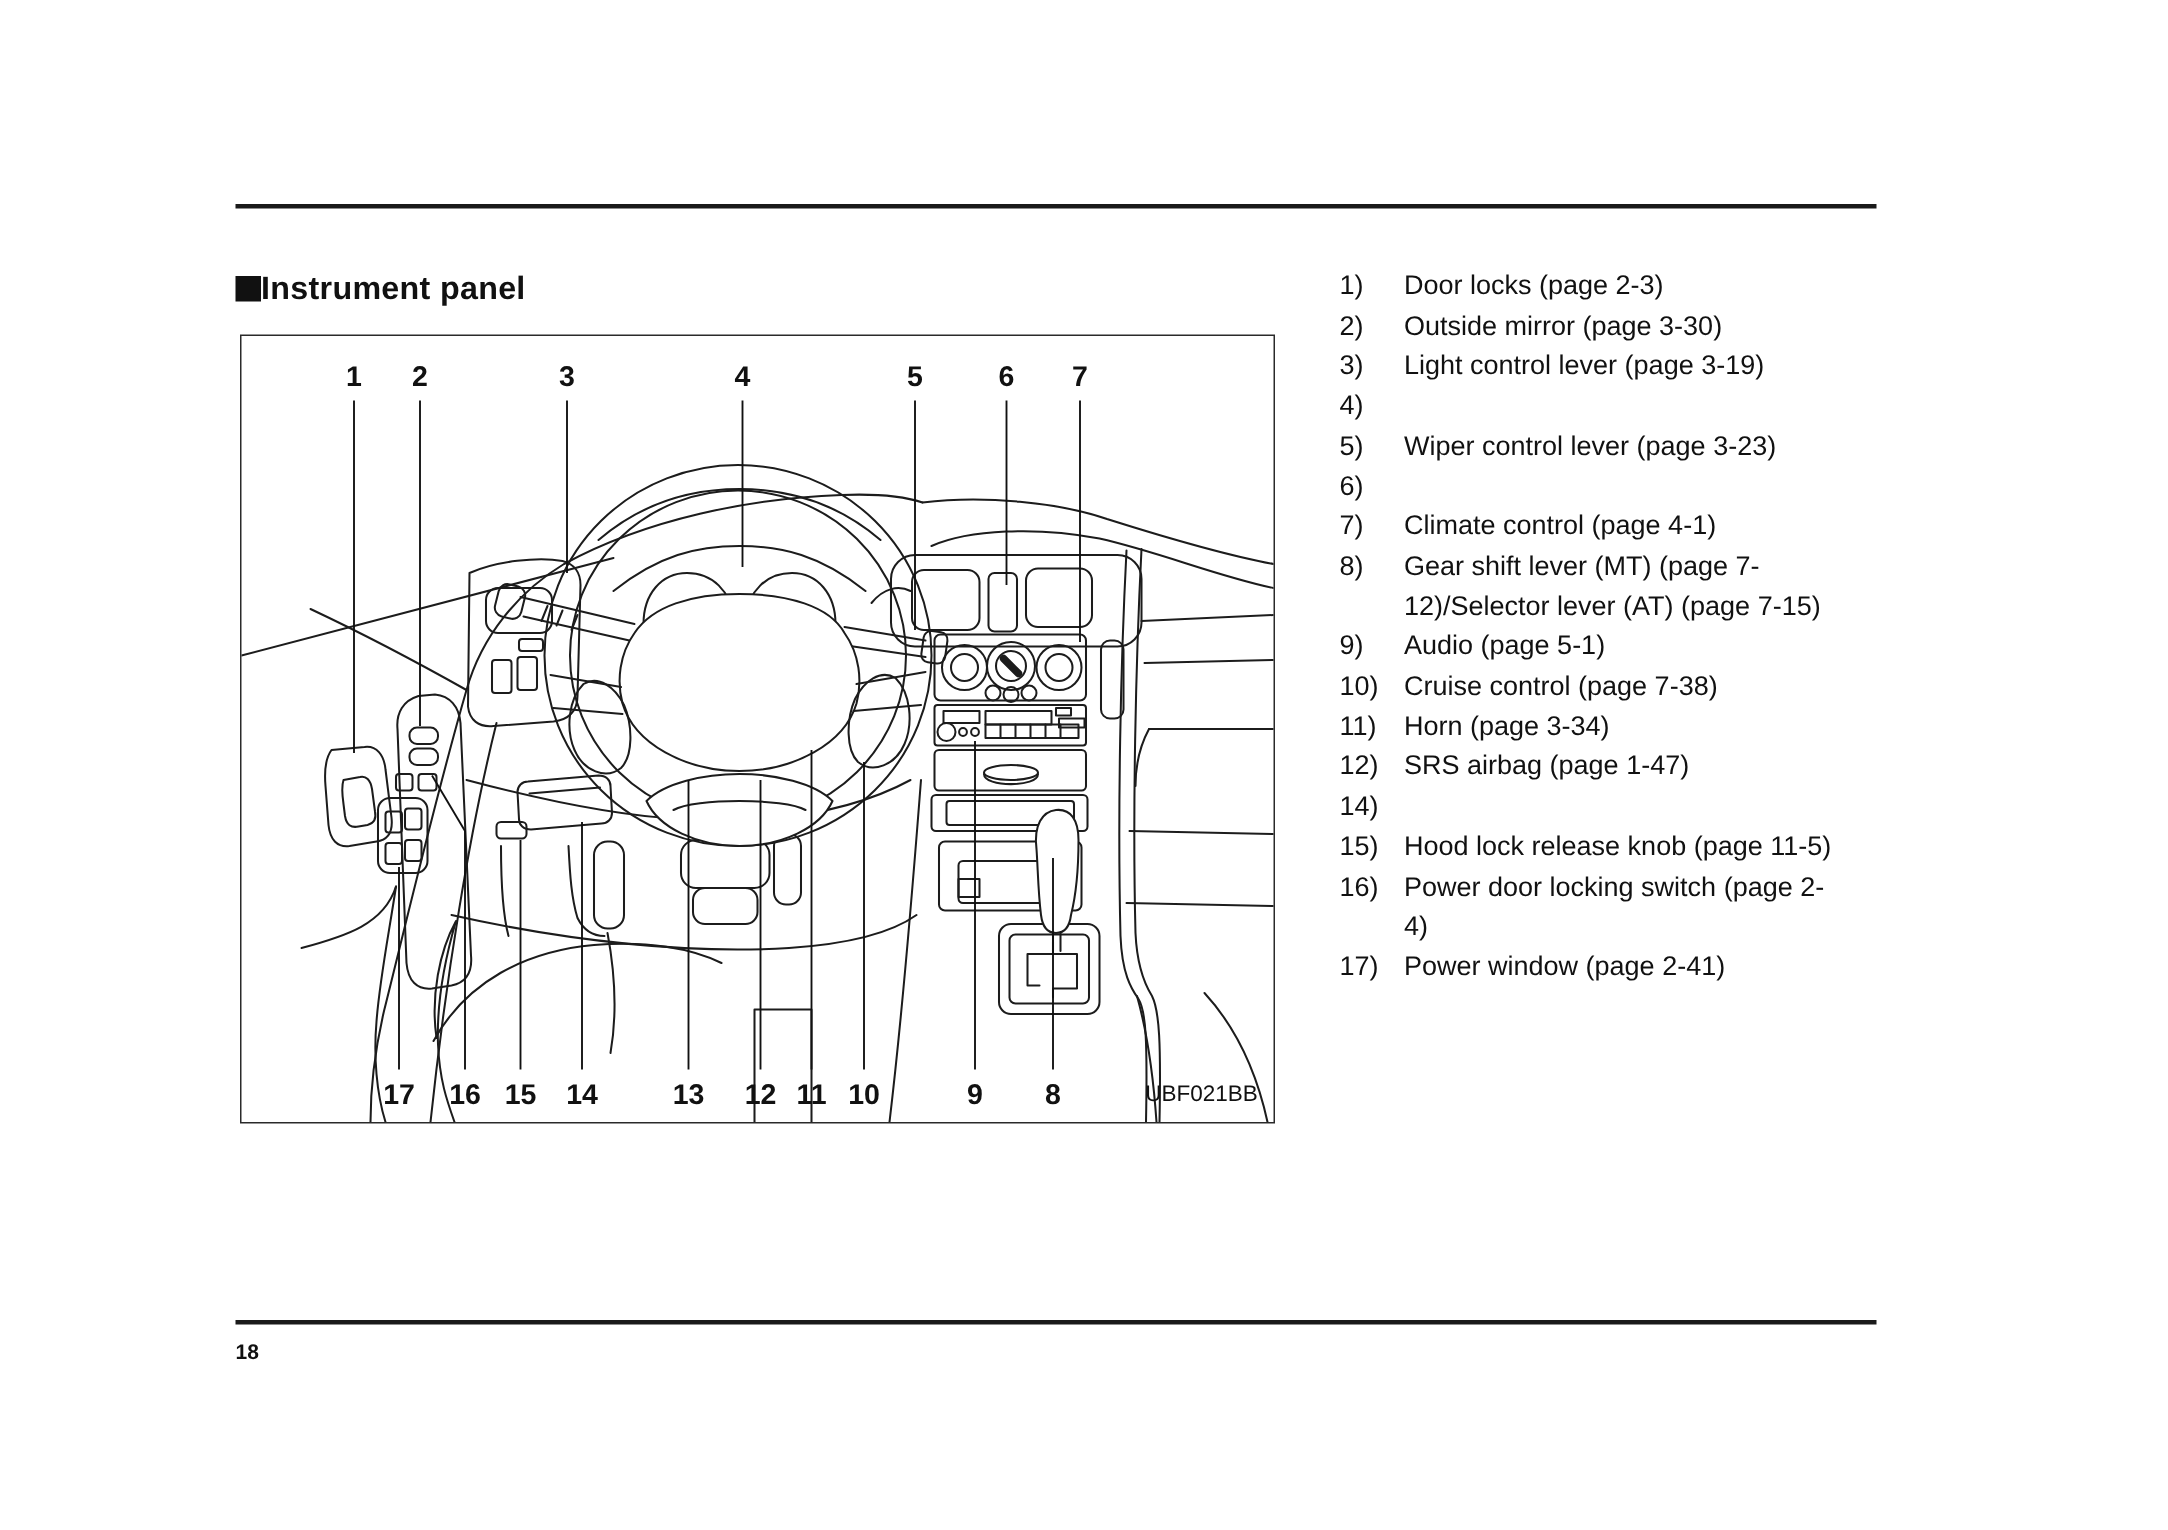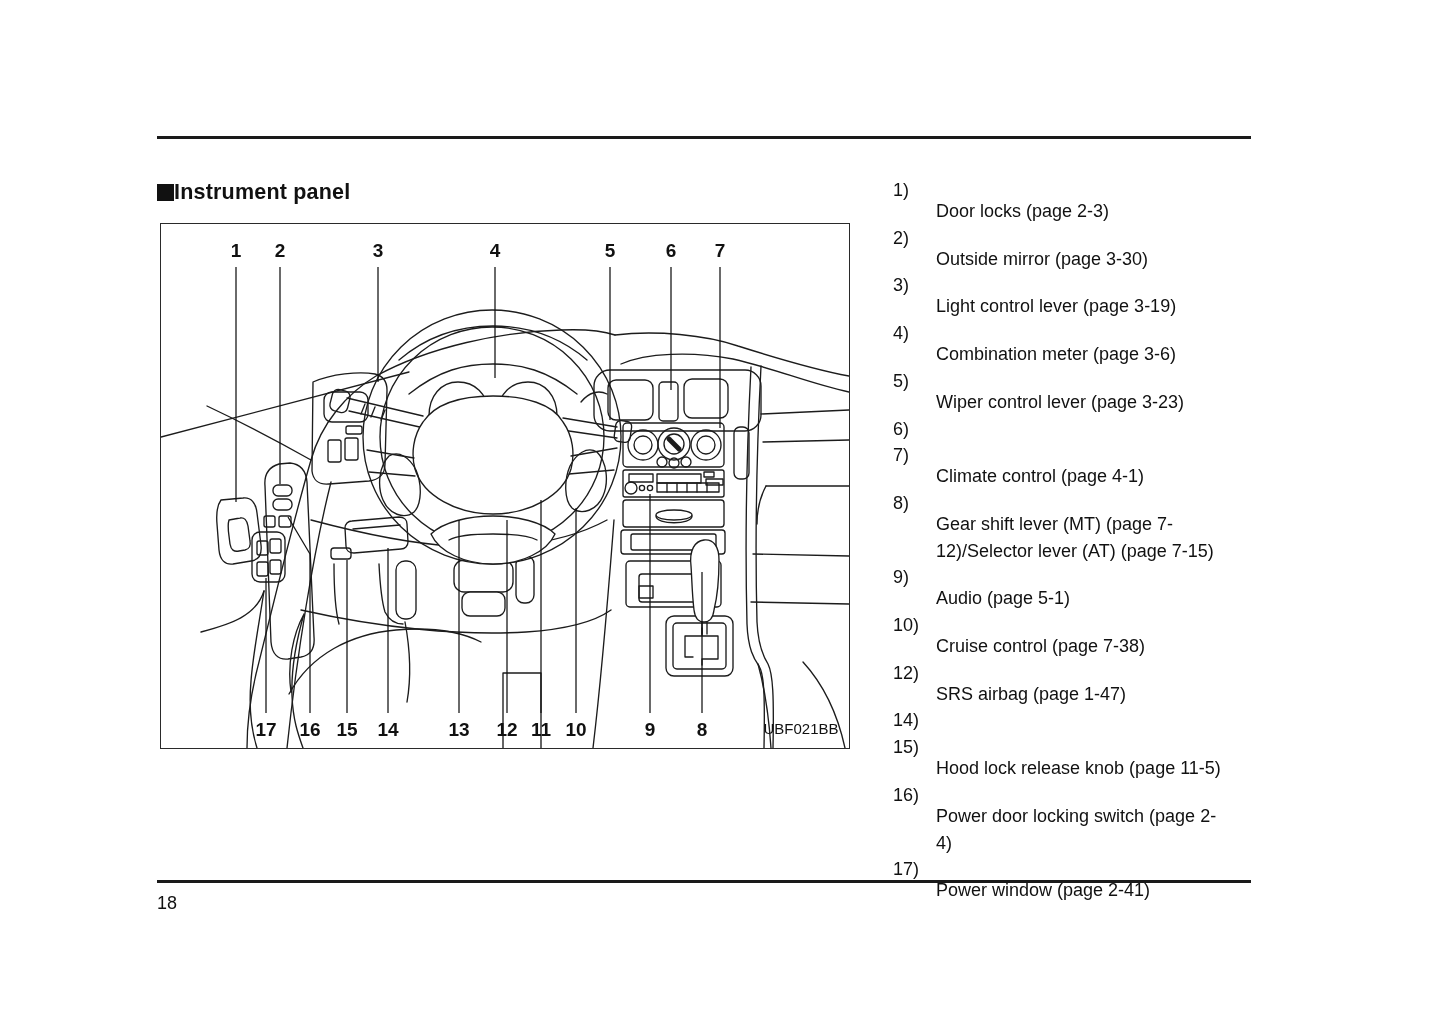--- a/index.html
+++ b/index.html
@@ -6,35 +6,35 @@
   body{
     width:1445px;height:1020px;position:relative;background:#ffffff;
     font-family:"Liberation Sans", sans-serif;color:#111;overflow:hidden;
   }
   .rule{position:absolute;left:157px;width:1094px;height:2.6px;background:#1a1a1a;}
   #top-rule{top:136px;}
   #bottom-rule{top:880px;}
   .title{position:absolute;left:157px;top:180px;display:flex;align-items:center;}
   .title-square{width:17px;height:17px;background:#111;display:inline-block;}
   .title-text{font-size:21.5px;font-weight:bold;letter-spacing:.2px;}
-  .page-number{position:absolute;left:157px;top:893px;font-size:18px;font-weight:normal;}
+  .page-number{position:absolute;left:157px;top:893px;font-size:14px;font-weight:bold;}
   .figure{position:absolute;left:160px;top:223px;width:688px;height:524px;border:1.6px solid #2a2a2a;box-sizing:content-box;background:#fff;}
   .figure svg{display:block;width:688px;height:524px;}
   .art path,.art rect,.art circle,.art ellipse,.art line{
     fill:none;stroke:#1c1c1c;stroke-width:1.35;stroke-linecap:round;stroke-linejoin:round;}
   .art .wfill{fill:#ffffff;}
   .art .thick{stroke-width:5;}
   #callout-layer line{stroke:#111;stroke-width:1.25;}
   .callout-num{font-family:"Liberation Sans",sans-serif;font-size:19px;font-weight:bold;fill:#111;text-anchor:middle;}
   .figure-caption{font-family:"Liberation Sans",sans-serif;font-size:15px;fill:#111;text-anchor:middle;}
   .legend{position:absolute;left:893px;top:177px;width:336px;}
   .legend ol{list-style:none;margin:0;padding:0;}
   .legend-item{display:flex;font-size:18px;line-height:26.7px;}
   .legend-num{flex:0 0 43px;}
-  .legend-text{flex:1;max-width:290px;margin-top:21px;}
+  .legend-text{flex:1;max-width:290px;}
 </style>
 </head>
 <body>
 
 <div class="rule" id="top-rule"></div>
 
 <div class="title">
   <span class="title-square"></span>
   <span class="title-text">Instrument panel</span>
 </div>
@@ -239,21 +239,20 @@
       <li class="legend-item">
         <span class="legend-num">2)</span>
         <span class="legend-text">Outside mirror (page 3-30)</span>
       </li>
       <li class="legend-item">
         <span class="legend-num">3)</span>
         <span class="legend-text">Light control lever (page 3-19)</span>
       </li>
       <li class="legend-item">
         <span class="legend-num">4)</span>
-        <span class="legend-text">Combination meter (page 3-6)</span>
       </li>
       <li class="legend-item">
         <span class="legend-num">5)</span>
         <span class="legend-text">Wiper control lever (page 3-23)</span>
       </li>
       <li class="legend-item">
         <span class="legend-num">6)</span>
       </li>
       <li class="legend-item">
         <span class="legend-num">7)</span>
@@ -265,20 +264,24 @@
       </li>
       <li class="legend-item">
         <span class="legend-num">9)</span>
         <span class="legend-text">Audio (page 5-1)</span>
       </li>
       <li class="legend-item">
         <span class="legend-num">10)</span>
         <span class="legend-text">Cruise control (page 7-38)</span>
       </li>
       <li class="legend-item">
+        <span class="legend-num">11)</span>
+        <span class="legend-text">Horn (page 3-34)</span>
+      </li>
+      <li class="legend-item">
         <span class="legend-num">12)</span>
         <span class="legend-text">SRS airbag (page 1-47)</span>
       </li>
       <li class="legend-item">
         <span class="legend-num">14)</span>
       </li>
       <li class="legend-item">
         <span class="legend-num">15)</span>
         <span class="legend-text">Hood lock release knob (page 11-5)</span>
       </li>

